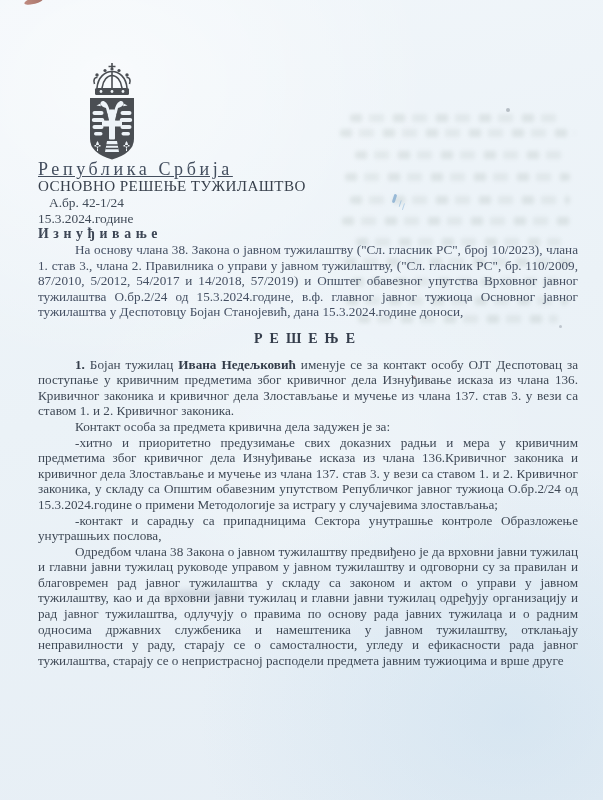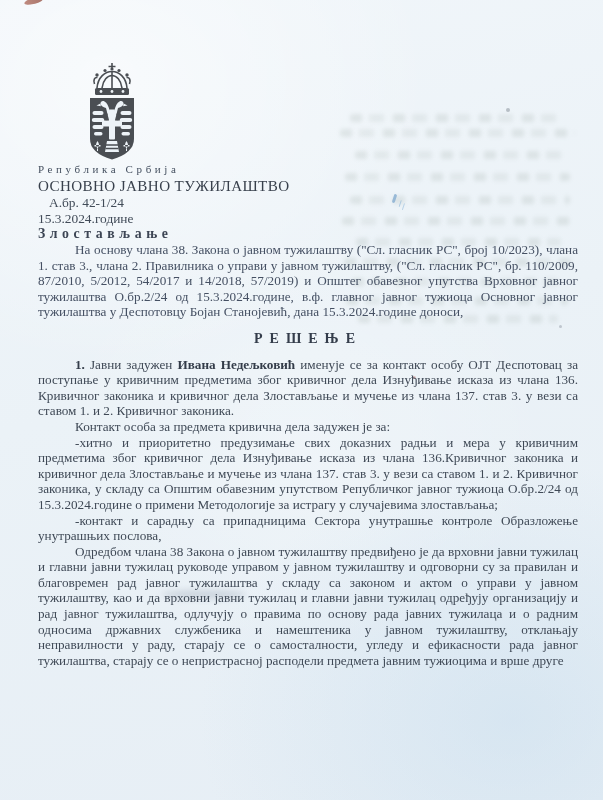--- a/index.html
+++ b/index.html
@@ -42,21 +42,21 @@
   .speck-a{left:506px;top:108px;width:4px;height:4px;background:#8a939d;opacity:.55;}
   .speck-b{left:559px;top:325px;width:3px;height:3px;background:#939ca6;opacity:.5;}
   .speck-c{left:412px;top:376px;width:4px;height:3px;background:#d9a5a5;opacity:.7;}
   .smudge{
     position:absolute;left:162px;top:590px;width:84px;height:9px;
     background:rgba(148,160,178,.35);filter:blur(3px);border-radius:50%;
   }
   
   .emblem{position:absolute;left:76px;top:62px;width:72px;height:100px;}
   .letterhead{position:absolute;left:38px;top:162px;line-height:15.5px;}
-  .lh-republic{font-size:11px;letter-spacing:3.6px;color:#434e5e;}
+  .lh-republic{font-size:18px;letter-spacing:3.6px;color:#434e5e;text-decoration:underline;}
   .lh-office{font-size:15.1px;letter-spacing:.4px;color:#38404c;margin-top:1px;}
   .lh-case{font-size:13.4px;color:#414b58;margin-top:1px;margin-left:11px;}
   .lh-date{font-size:13.4px;color:#414b58;}
   .lh-city{font-size:13.8px;letter-spacing:4.6px;font-weight:bold;color:#3c4554;}
   
   .doc-body{
     position:absolute;left:38px;top:242px;width:540px;
     font-size:13.2px;line-height:15.6px;
     text-align:justify;color:#3f4956;
   }
@@ -156,32 +156,32 @@
         <path d="M40.5 52.5 A2.6 2.6 0 1 1 40.5 57.5"></path>
         <path d="M31.5 66 A2.6 2.6 0 1 0 31.5 71"></path>
         <path d="M40.5 66 A2.6 2.6 0 1 1 40.5 71"></path>
         <path d="M30 83 H42 M29.5 86.5 H42.5"></path>
       </g>
     </svg>
   </div>
 
   <div class="letterhead">
     <div class="lh-republic">Република Србија</div>
-    <div class="lh-office">ОСНОВНО ЈАВНО ТУЖИЛАШТВО</div>
+    <div class="lh-office">ОСНОВНО РЕШЕЊЕ ТУЖИЛАШТВО</div>
     <div class="lh-case">А.бр. 42-1/24</div>
     <div class="lh-date">15.3.2024.године</div>
-    <div class="lh-city">Злостављање</div>
+    <div class="lh-city">Изнуђивање</div>
   </div>
 
   <div class="doc-body">
     <p class="intro">На основу члана 38. Закона о јавном тужилаштву ("Сл. гласник РС", број 10/2023), члана 1. став 3., члана 2. Правилника о управи у јавном тужилаштву, ("Сл. гласник РС", бр. 110/2009, 87/2010, 5/2012, 54/2017 и 14/2018, 57/2019) и Општег обавезног упутства Врховног јавног тужилаштва О.бр.2/24 од 15.3.2024.године, в.ф. главног јавног тужиоца Основног јавног тужилаштва у Деспотовцу Бојан Станојевић, дана 15.3.2024.године доноси,</p>
 
     <h2 class="h-decision">РЕШЕЊЕ</h2>
 
-    <p><b>1.</b><span> Јавни задужен </span><b>Ивана Недељковић</b><span> именује се за контакт особу ОЈТ Деспотовац за поступање у кривичним предметима због кривичног дела Изнуђивање исказа из члана 136. Кривичног законика и кривичног дела Злостављање и мучење из члана 137. став 3. у вези са ставом 1. и 2. Кривичног законика.</span></p>
+    <p><b>1.</b><span> Бојан тужилац </span><b>Ивана Недељковић</b><span> именује се за контакт особу ОЈТ Деспотовац за поступање у кривичним предметима због кривичног дела Изнуђивање исказа из члана 136. Кривичног законика и кривичног дела Злостављање и мучење из члана 137. став 3. у вези са ставом 1. и 2. Кривичног законика.</span></p>
 
     <p>Контакт особа за предмета кривична дела задужен је за:</p>
 
     <p>-хитно и приоритетно предузимање свих доказних радњи и мера у кривичним предметима због кривичног дела Изнуђивање исказа из члана 136.Кривичног законика и кривичног дела Злостављање и мучење из члана 137. став 3. у вези са ставом 1. и 2. Кривичног законика, у складу са Општим обавезним упутством Републичког јавног тужиоца О.бр.2/24 од 15.3.2024.године о примени Методологије за истрагу у случајевима злостављања;</p>
     <p>-контакт и сарадњу са припадницима Сектора унутрашње контроле Образложење унутрашњих послова,</p>
 
 
     <p>Одредбом члана 38 Закона о јавном тужилаштву предвиђено је да врховни јавни тужилац и главни јавни тужилац руководе управом у јавном тужилаштву и одговорни су за правилан и благовремен рад јавног тужилаштва у складу са законом и актом о управи у јавном тужилаштву, као и да врховни јавни тужилац и главни јавни тужилац одређују организацију и рад јавног тужилаштва, одлучују о правима по основу рада јавних тужилаца и о радним односима државних службеника и намештеника у јавном тужилаштву, отклањају неправилности у раду, старају се о самосталности, угледу и ефикасности рада јавног тужилаштва, старају се о непристрасној расподели предмета јавним тужиоцима и врше друге</p>
   </div>
 

